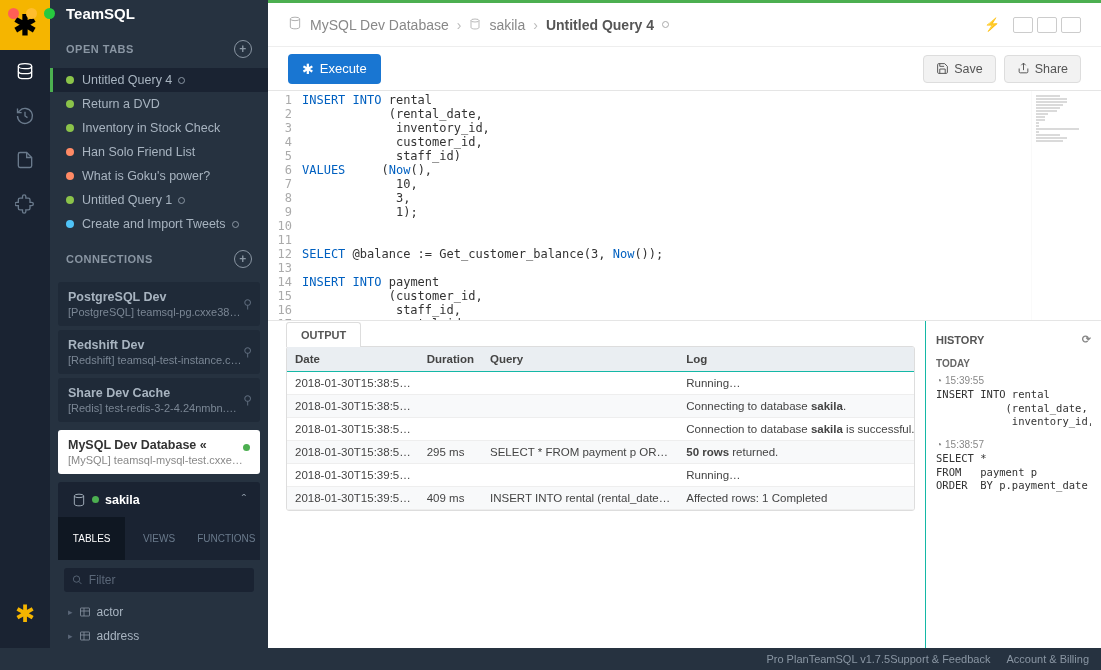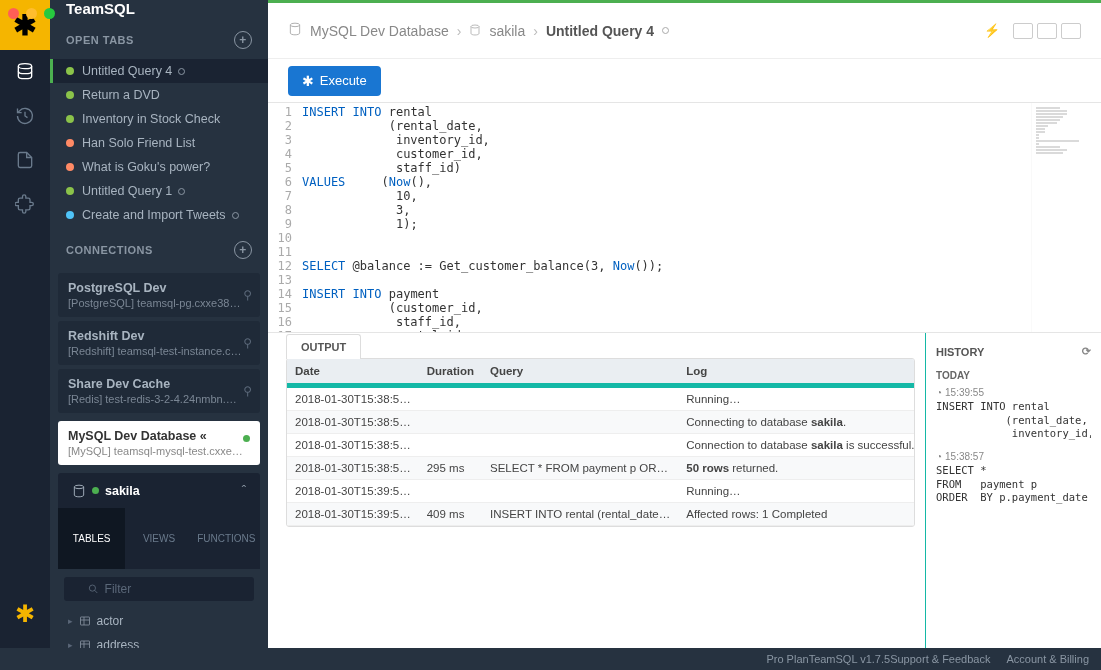--- a/index.html
+++ b/index.html
@@ -33,34 +33,34 @@
     .conn-card.active .conn-sub { color: #888; }
     .conn-plug { position: absolute; right: 8px; top: 50%; transform: translateY(-50%); color: #5a6778; font-size: 12px; }
     .conn-active-dot { position: absolute; right: 10px; top: 14px; width: 7px; height: 7px; background: #4caf50; border-radius: 50%; }
     
     .db-row { display: flex; align-items: center; justify-content: space-between; padding: 10px 14px; background: #1a2332; margin: 4px 8px 0; border-radius: 3px 3px 0 0; cursor: pointer; }
     .db-row-left { display: flex; align-items: center; gap: 6px; font-size: 12.5px; font-weight: 600; color: #fff; }
     .db-dot { width: 7px; height: 7px; background: #4caf50; border-radius: 50%; }
     .chevron { color: #8a96a3; }
     
     .obj-tabs { display: flex; background: #1a2332; margin: 0 8px; font-size: 10px; }
-    .obj-tab { flex: 1; text-align: center; padding: 25px 0; color: #6a7a8c; cursor: pointer; }
+    .obj-tab { flex: 1; text-align: center; padding: 16px 0; color: #6a7a8c; cursor: pointer; }
     .obj-tab.active { background: #0f1722; color: #fff; }
     
-    .filter-box { margin: 8px 14px; background: #1a2332; border-radius: 3px; display: flex; align-items: center; padding: 5px 24px; gap: 6px; }
+    .filter-box { margin: 8px 14px; background: #1a2332; border-radius: 3px; display: flex; align-items: center; padding: 5px 8px; gap: 6px; }
     .filter-box input { background: transparent; border: none; color: #a8b4c0; font-size: 12px; width: 100%; outline: none; }
     .filter-box input::placeholder { color: #5a6778; }
     
     .table-item { display: flex; align-items: center; gap: 6px; padding: 5px 18px; font-size: 12px; color: #a8b4c0; cursor: pointer; }
     .table-item .tri { color: #5a6778; font-size: 9px; }
     
     
     .main { flex: 1; display: flex; flex-direction: column; background: #fff; overflow: hidden; }
     .top-accent { height: 3px; background: #4caf50; }
-    .breadcrumb-bar { height: 56px; display: flex; align-items: center; justify-content: space-between; padding: 0 20px; border-bottom: 1px solid #eee; }
+    .breadcrumb-bar { height: 44px; display: flex; align-items: center; justify-content: space-between; padding: 0 20px; border-bottom: 1px solid #eee; }
     .breadcrumb { display: flex; align-items: center; gap: 8px; font-size: 14px; color: #888; }
     .breadcrumb .sep { color: #bbb; }
     .breadcrumb .current { font-weight: 600; color: #555; }
     .bc-db-icon { color: #aaa; }
     .bc-open { width: 7px; height: 7px; border: 1px solid #aaa; border-radius: 50%; display: inline-block; }
     .view-btns { display: flex; gap: 4px; align-items: center; }
     .view-btn { width: 20px; height: 16px; border: 1px solid #ccc; border-radius: 2px; cursor: pointer; background: #fff; }
     
     .toolbar { height: 44px; display: flex; align-items: center; justify-content: space-between; padding: 0 20px; border-bottom: 1px solid #e5e5e5; }
     .execute-btn { background: #1976d2; color: #fff; border: none; padding: 7px 14px; border-radius: 4px; font-size: 13px; font-weight: 500; cursor: pointer; display: flex; align-items: center; gap: 6px; }
@@ -79,21 +79,21 @@
     .fn { color: #0060c0; }
     .num { color: #333; }
     .minimap { width: 70px; border-left: 1px solid #eee; padding: 4px; opacity: 0.3; }
     .mini-line { height: 2px; margin-bottom: 1px; background: #888; }
     
     .output-area { flex: 1; display: flex; overflow: hidden; }
     .output-left { flex: 1; display: flex; flex-direction: column; overflow: hidden; }
     .output-tab { display: inline-block; padding: 6px 14px; font-size: 11px; font-weight: 600; color: #555; border: 1px solid #ddd; border-bottom: none; border-radius: 3px 3px 0 0; margin-left: 18px; background: #fff; position: relative; top: 1px; }
     .output-table { border: 1px solid #ddd; margin: 0 10px 10px 18px; border-radius: 3px; overflow: hidden; }
     .output-table table { width: 100%; border-collapse: collapse; font-size: 11.5px; }
-    .output-table th { background: #eaeef2; text-align: left; padding: 6px 8px; font-weight: 600; color: #444; border-bottom: 5px solid #14b8a6; }
+    .output-table th { background: #eaeef2; text-align: left; padding: 6px 8px; font-weight: 600; color: #444; border-bottom: 1px solid #14b8a6; }
     .output-table td { padding: 5px 8px; border-bottom: 1px solid #eee; color: #444; white-space: nowrap; overflow: hidden; text-overflow: ellipsis; }
     .output-table tr:nth-child(even) td { background: #f8f9fa; }
     .output-table .col-date { width: 100px; }
     .output-table .col-dur { width: 75px; }
     .output-table .col-query { width: 150px; }
     
     
     .history { width: 176px; border-left: 1px solid #14b8a6; padding: 12px 10px; font-size: 11px; overflow: hidden; }
     .history-head { display: flex; align-items: center; justify-content: space-between; font-size: 11px; font-weight: 600; color: #555; margin-bottom: 12px; }
     .history-day { font-size: 10px; font-weight: 600; color: #666; margin-bottom: 6px; }
@@ -304,20 +304,35 @@
           <div class="view-btn"></div>
           <div class="view-btn"></div>
         </div>
       </div>
 
       <div class="toolbar">
         <button class="execute-btn">
           <span class="star">✱</span>
           <span>Execute</span>
         </button>
+        <div class="toolbar-right">
+          <button class="tb-btn">
+            <svg width="13" height="13" viewBox="0 0 24 24" fill="none" stroke="currentColor" stroke-width="1.8">
+                <path d="M19 21H5a2 2 0 0 1-2-2V5a2 2 0 0 1 2-2h11l5 5v11a2 2 0 0 1-2 2z"></path>
+                <path d="M17 21v-8H7v8M7 3v5h8"></path>
+              </svg>
+            <span>Save</span>
+          </button>
+          <button class="tb-btn">
+            <svg width="13" height="13" viewBox="0 0 24 24" fill="none" stroke="currentColor" stroke-width="1.8">
+                <path d="M4 12v6a2 2 0 0 0 2 2h12a2 2 0 0 0 2-2v-6M16 6l-4-4-4 4M12 2v13"></path>
+              </svg>
+            <span>Share</span>
+          </button>
+        </div>
       </div>
 
       <div class="editor-wrap">
         <div class="editor">
           <div class="gutter" id="gutter">
               <div>1</div>
               <div>2</div>
               <div>3</div>
               <div>4</div>
               <div>5</div>

